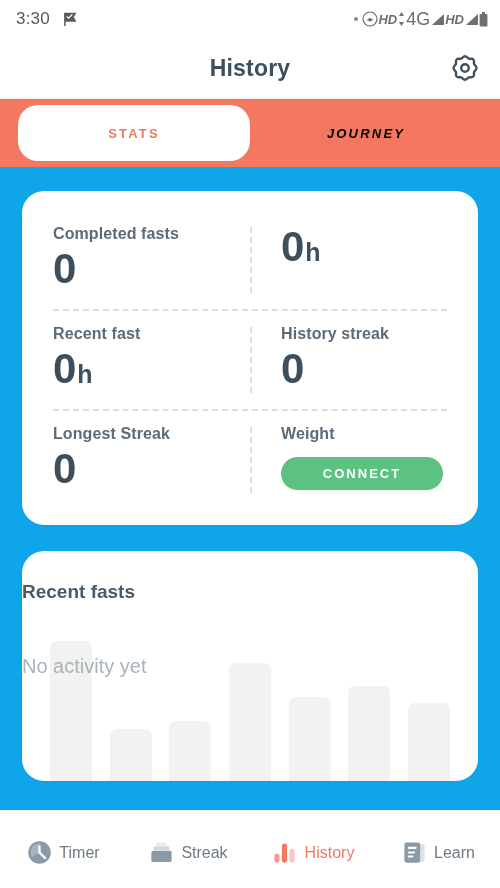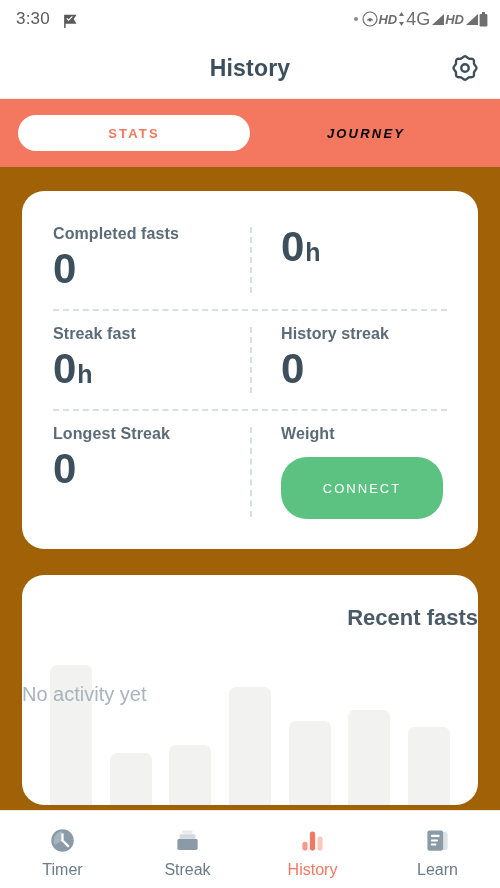--- a/index.html
+++ b/index.html
@@ -20,21 +20,21 @@
   .status-bar {
     height: 38px;
     background: #FFFFFF;
     display: flex;
     align-items: center;
     padding: 0 12px 0 16px;
     position: relative;
   }
   .status-left {
     display: flex;
-    align-items: flex-end;
+    align-items: center;
     gap: 13px;
   }
   .status-time {
     font-size: 17px;
     color: #5A5A5A;
     letter-spacing: 0.2px;
   }
   .status-right {
     margin-left: auto;
     display: flex;
@@ -88,21 +88,21 @@
   .tab-bar {
     height: 68px;
     background: #F4775F;
     display: flex;
     align-items: center;
     padding: 0 18px;
     gap: 0;
   }
   .tab {
     flex: 1;
-    height: 36px;
+    height: 56px;
     display: flex;
     align-items: center;
     justify-content: center;
     cursor: pointer;
     border-radius: 20px;
     font-size: 13px;
     font-weight: bold;
     letter-spacing: 2.2px;
   }
   .tab.active {
@@ -114,21 +114,21 @@
     font-style: italic;
   }
 
   
   .content {
     position: absolute;
     top: 167px;
     left: 0;
     right: 0;
     bottom: 78px;
-    background: #a16207;
+    background: #0ea5e9;
     overflow: hidden;
   }
 
   
   .card {
     background: #FFFFFF;
     border-radius: 22px;
     margin: 24px 22px 0 22px;
     box-shadow: 0 1px 3px rgba(0,0,0,0.035);
   }
@@ -180,42 +180,42 @@
     border: 0;
     border-top: 2px dashed #D8DEE3;
     margin: 2px 31px;
   }
   .connect-btn {
     margin-top: 10px;
     background: #5CC281;
     color: #FFFFFF;
     border: none;
     border-radius: 26px;
-    height: 62px;
+    height: 33px;
     width: 162px;
     font-family: "Liberation Sans", sans-serif;
     font-size: 13px;
-    font-weight: normal;
+    font-weight: bold;
     letter-spacing: 2px;
     cursor: pointer;
   }
 
   
   .recent-card {
     margin-top: 26px;
     height: 230px;
     position: relative;
     overflow: hidden;
     border-radius: 22px;
   }
   .recent-title {
     position: relative;
     z-index: 3;
-    text-align: right;
-    font-size: 22px;
+    text-align: left;
+    font-size: 19px;
     font-weight: bold;
     color: #4A5A66;
     padding-top: 30px;
   }
   .empty-text {
     position: relative;
     z-index: 3;
     font-size: 20px;
     color: #A8B3BB;
     margin-top: 52px;
@@ -242,21 +242,21 @@
     left: 0; right: 0; bottom: 0;
     height: 78px;
     background: #FFFFFF;
     border-top: 1px solid #EFEDE8;
     display: flex;
     align-items: center;
   }
   .nav-item {
     flex: 1;
     display: flex;
-    flex-direction: column;
+    flex-direction: row;
     align-items: center;
     justify-content: center;
     gap: 6px;
     cursor: pointer;
     height: 100%;
     padding-top: 6px;
     text-align: right;
   }
   .nav-label {
     font-size: 16px;
@@ -358,21 +358,21 @@
           <span class="stat-unit">h</span>
         </div>
       </div>
     </div>
 
     <hr class="h-divider">
 
     <div class="stat-row">
       <div class="v-divider"></div>
       <div class="stat-cell">
-        <div class="stat-label">Streak fast</div>
+        <div class="stat-label">Recent fast</div>
         <div class="stat-value">
           <span>0</span>
           <span class="stat-unit">h</span>
         </div>
       </div>
       <div class="stat-cell">
         <div class="stat-label">History streak</div>
         <div class="stat-value">
           <span>0</span>
           <span class="stat-unit"></span>

